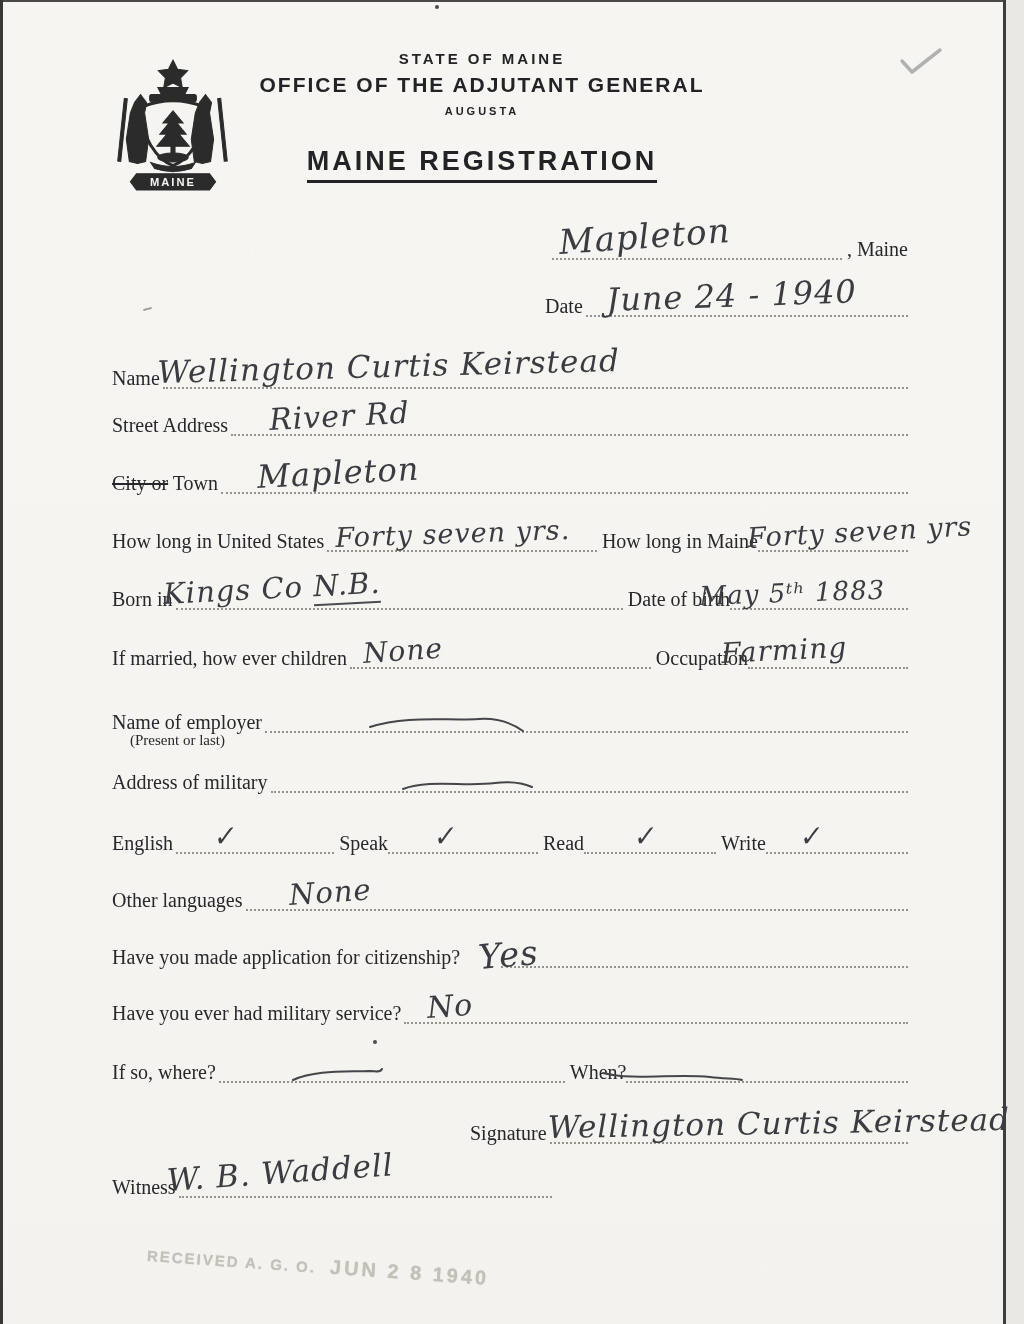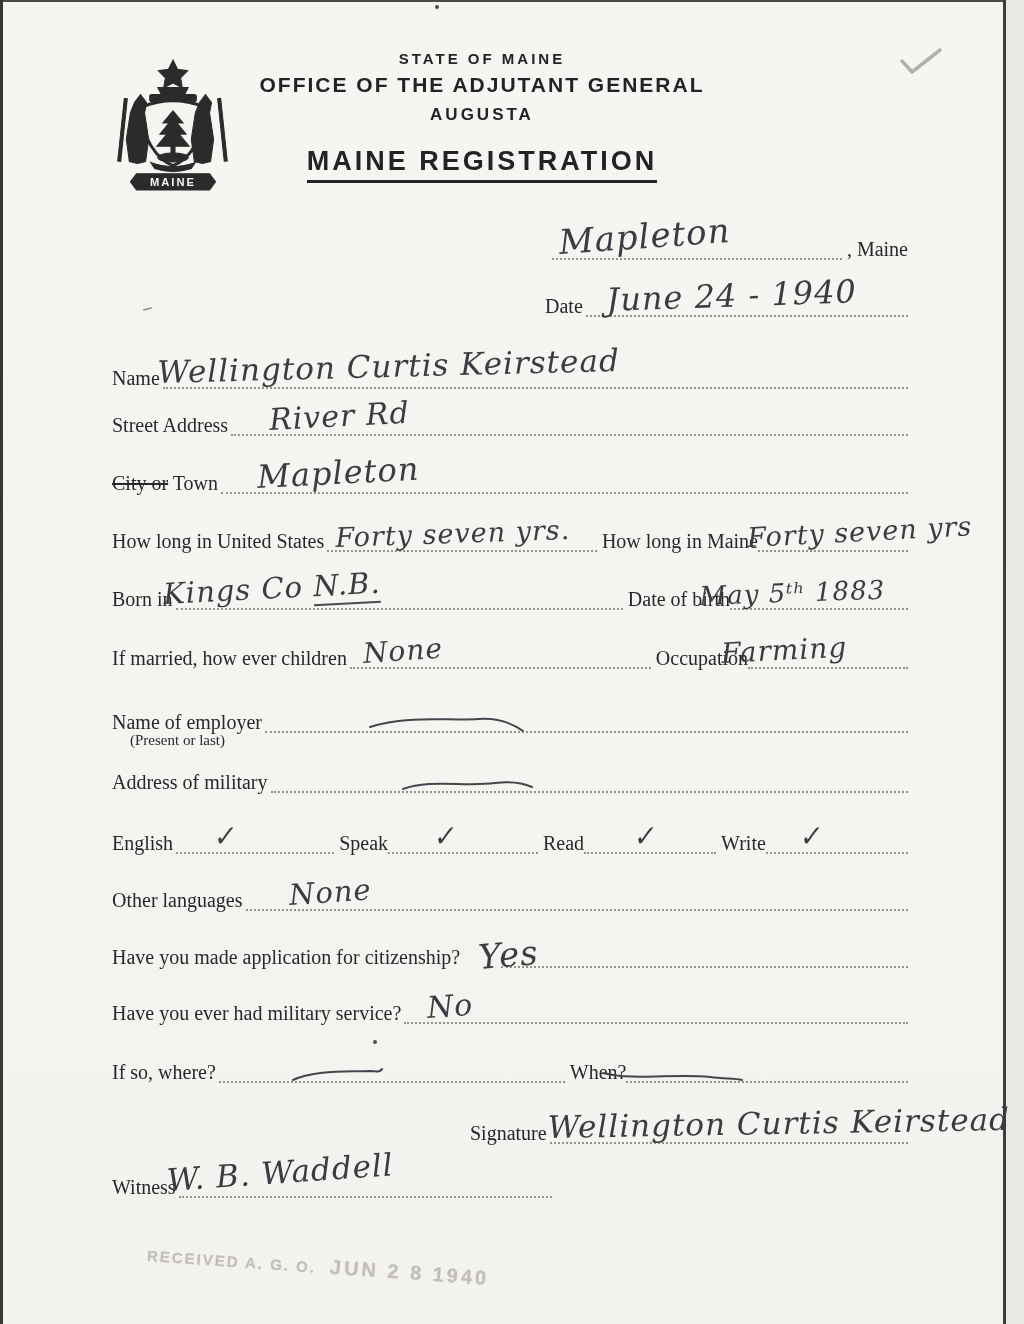--- a/index.html
+++ b/index.html
@@ -13,21 +13,21 @@
   .edge-top{position:absolute;left:0;top:0;right:0;height:2px;background:#4a4a48;}
   .edge-left{position:absolute;left:0;top:0;bottom:0;width:3px;background:#383836;}
   .edge-right-line{position:absolute;top:0;bottom:0;left:1003px;width:3px;background:#3d3d3b;}
   .edge-right-strip{position:absolute;top:0;bottom:0;left:1006px;right:0;background:#e9e8e4;}
   .speck{position:absolute;background:#4c4c4a;border-radius:50%;}
 
   
   .hdr{position:absolute;left:0;right:60px;text-align:center;font-family:"Liberation Sans",sans-serif;font-weight:bold;color:#232327;}
   .hdr1{top:50px;font-size:15px;letter-spacing:3px;}
   .hdr2{top:73px;font-size:21px;letter-spacing:2px;}
-  .hdr3{top:105px;font-size:17px;letter-spacing:3px;}
+  .hdr3{top:105px;font-size:11px;letter-spacing:3px;}
   .hdr-title{top:146px;font-size:27px;letter-spacing:3px;}
   .hdr-title .u{display:inline-block;border-bottom:3px solid #232327;padding-bottom:3px;}
 
   .seal{position:absolute;left:112px;top:58px;}
 
   .pencil-check{position:absolute;left:898px;top:46px;}
 
   
   .row{position:absolute;left:112px;right:116px;height:24px;display:flex;align-items:flex-end;}
   .lbl{font-size:20px;line-height:22px;white-space:nowrap;padding:0 3px 0 0;}

